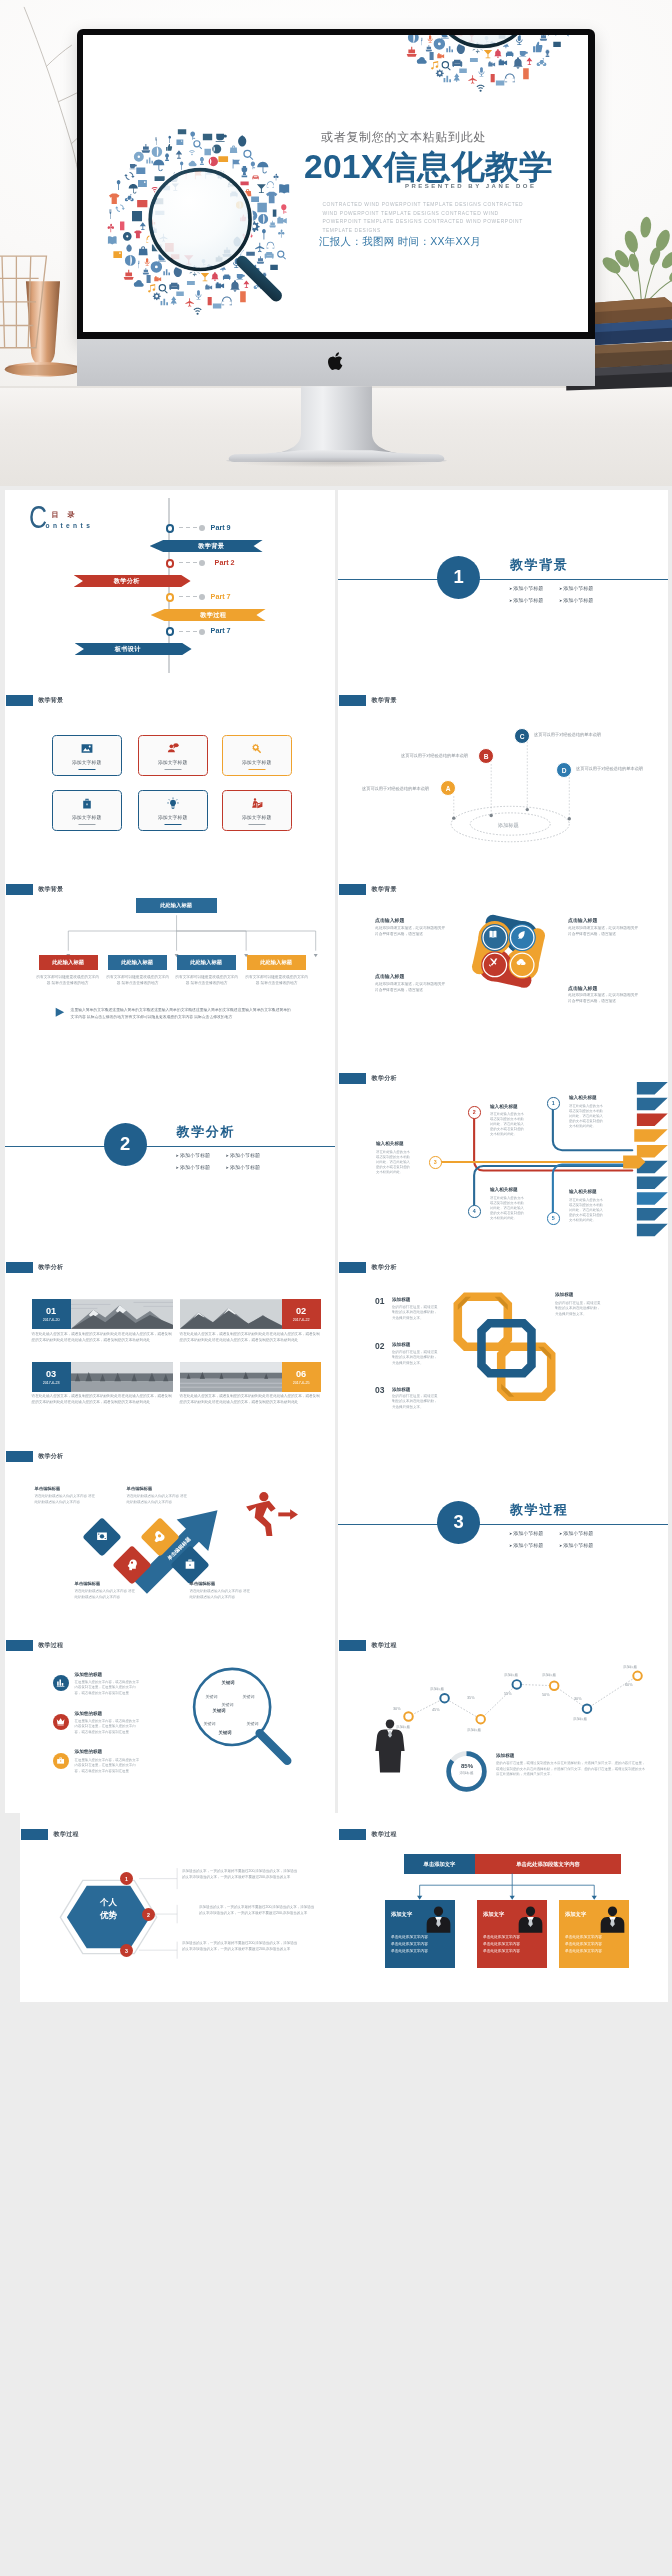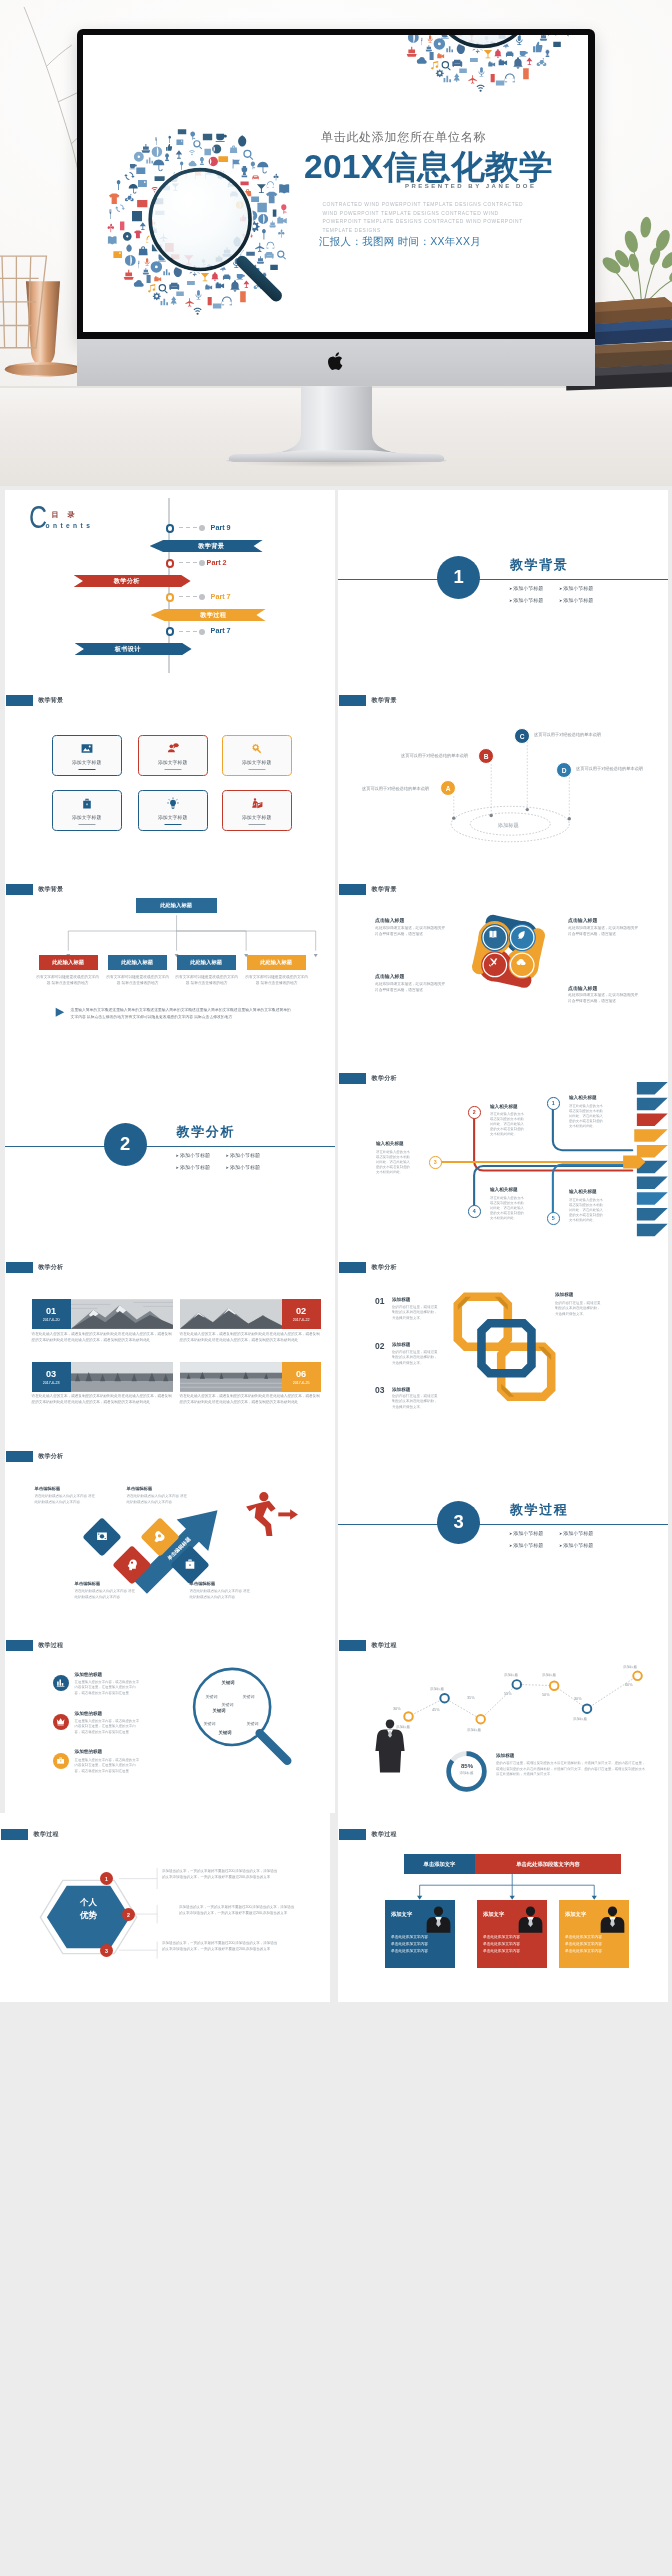--- a/index.html
+++ b/index.html
@@ -538,21 +538,21 @@
               </g>
 <g>
 <rect x="0" y="-16" width="165" height="32" rx="16" transform="translate(357,361) rotate(45)" fill="url(#handg)"></rect>
 <circle cx="252" cy="256" r="133" fill="url(#lensg)"></circle>
 <circle cx="252" cy="256" r="138.5" fill="none" stroke="url(#ringg)" stroke-width="11"></circle>
 <circle cx="252" cy="256" r="145" fill="none" stroke="#ffffff" stroke-width="4" opacity=".92"></circle>
 </g>
 </svg>
           </div>
       <div class="hs-txt">
-        <div class="hs-sub">单击此处添加您所在单位名称</div>
+        <div class="hs-sub">或者复制您的文本粘贴到此处</div>
         <div class="hs-title">201X信息化教学</div>
         <div class="hs-pres">PRESENTED BY JANE DOE</div>
         <div class="hs-body">CONTRACTED WIND POWERPOINT TEMPLATE DESIGNS CONTRACTED WIND POWERPOINT TEMPLATE DESIGNS CONTRACTED WIND POWERPOINT TEMPLATE DESIGNS CONTRACTED WIND POWERPOINT TEMPLATE DESIGNS</div>
         <div class="hs-foot">汇报人：我图网    时间：XX年XX月</div>
       </div>
     </div>
   </div>
   <div class="imac-chin"></div>
   <svg class="apple" viewBox="0 0 24 29">
     <path fill="#111" d="M17.2 15.3c0-3 2.4-4.4 2.5-4.5-1.4-2-3.5-2.3-4.3-2.3-1.8-.2-3.5 1.1-4.5 1.1-.9 0-2.3-1.1-3.8-1-2 0-3.8 1.1-4.8 2.9-2 3.5-.5 8.7 1.5 11.6 1 1.4 2.1 3 3.6 2.9 1.4-.1 2-.9 3.7-.9s2.2.9 3.8.9c1.6 0 2.6-1.4 3.5-2.8 1.1-1.6 1.6-3.2 1.6-3.3-.1 0-3-1.2-3-4.6z"></path>
@@ -590,21 +590,21 @@
   <div class="ct-ban b-r" style="left:145px;top:50px;width:113px;background:#1F5C87">教学背景</div>
   <div class="ct-dot" style="left:161px;top:34px;border-color:#1F5C87"></div>
   <div class="ct-dash" style="left:174px;top:37px;width:19px"></div>
   <div class="ct-dot2" style="left:194px;top:35px"></div>
   <div class="ct-part" style="left:206px;top:33px;color:#1F5C87">Part 9</div>
 
   <div class="ct-ban b-l" style="left:69px;top:85px;width:117px;background:#C0392B">教学分析</div>
   <div class="ct-dot" style="left:161px;top:69px;border-color:#C0392B"></div>
   <div class="ct-dash" style="left:174px;top:72px;width:19px"></div>
   <div class="ct-dot2" style="left:194px;top:70px"></div>
-  <div class="ct-part" style="left:202px;top:68px;color:#C0392B">Part 2</div>
+  <div class="ct-part" style="left:210px;top:68px;color:#C0392B">Part 2</div>
 
   <div class="ct-ban b-r" style="left:146px;top:119px;width:115px;background:#EFA22E">教学过程</div>
   <div class="ct-dot" style="left:161px;top:103px;border-color:#EFA22E"></div>
   <div class="ct-dash" style="left:174px;top:106px;width:19px"></div>
   <div class="ct-dot2" style="left:194px;top:104px"></div>
   <div class="ct-part" style="left:206px;top:102px;color:#EFA22E">Part 7</div>
 
   <div class="ct-ban b-l" style="left:70px;top:153px;width:117px;background:#1F5C87">板书设计</div>
   <div class="ct-dot" style="left:161px;top:137px;border-color:#1F5C87"></div>
   <div class="ct-dash" style="left:174px;top:141px;width:19px"></div>
@@ -1106,21 +1106,21 @@
   <svg class="abs" style="left:106px;top:125px" width="45" height="45" viewBox="0 0 68 68">
     <circle cx="34" cy="34" r="27" fill="none" stroke="#e3e7ea" stroke-width="7"></circle>
     <circle cx="34" cy="34" r="27" fill="none" stroke="#2A6A97" stroke-width="7" stroke-dasharray="144 26" transform="rotate(-90 34 34)" stroke-linecap="butt"></circle>
   </svg>
   <div class="abs" style="left:117px;top:139px;width:24px;text-align:center;font-size:6px;font-weight:700;color:#3d4a55">85%</div>
   <div class="abs" style="left:114px;top:147px;width:29px;text-align:center;font-size:3.5px;color:#8b949c">添加标题</div>
   <div class="abs" style="left:158px;top:129px;font-size:4.6px;font-weight:700;color:#3d4a55">添加标题</div>
   <div class="abs" style="left:158px;top:137px;width:151px;font-size:3.4px;color:#98a1a9;line-height:1.65">您的内容打在这里，或通过复制您的文本后在此选择粘贴，并选择只保留文字。您的内容打在这里，或通过复制您的文本后在此选择粘贴，并选择只保留文字。您的内容打在这里，或通过复制您的文本后在此选择粘贴，并选择只保留文字。</div>
 </div>
 
-<div class="slide" style="left:0;top:1813px">
+<div class="slide" style="left:20px;top:1813px">
   <div class="hdr">
     <div class="hdr-box"></div>
     <div class="hdr-txt">教学过程</div>
   </div>
   <svg class="abs" style="left:39px;top:66px" width="99" height="76" viewBox="0 0 150 115">
     <path d="M36 2h78l34 56-34 55H36L2 58z" fill="none" stroke="#d9dde0" stroke-width="2"></path>
     <path d="M42 10h66l30 48-30 47H42L12 58z" fill="#2A6A97"></path>
   </svg>
   <div class="abs" style="left:39px;top:83px;width:99px;text-align:center;font-size:8.5px;font-weight:700;color:#fff;line-height:1.5">
     <div>个人</div>

